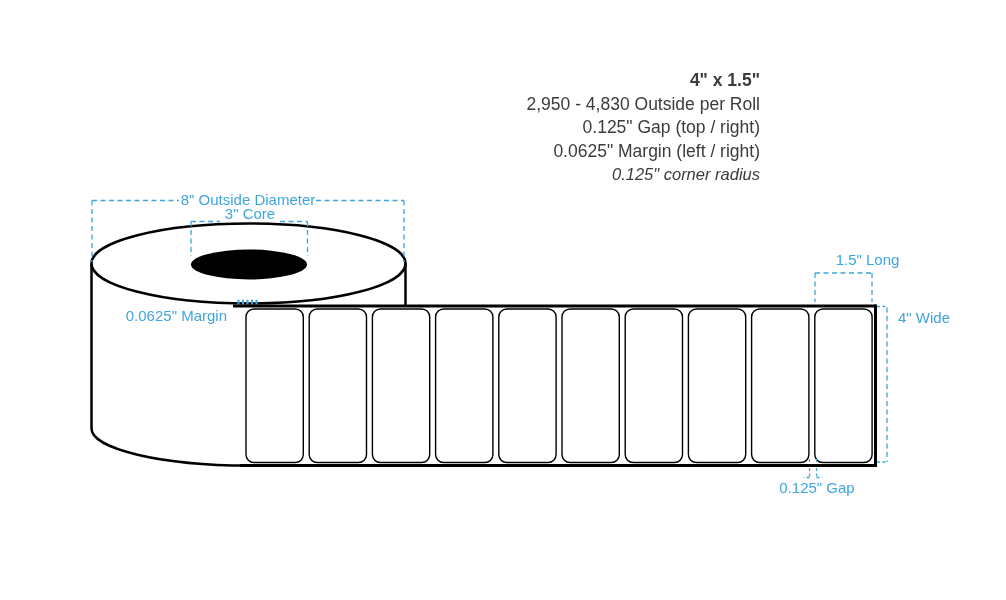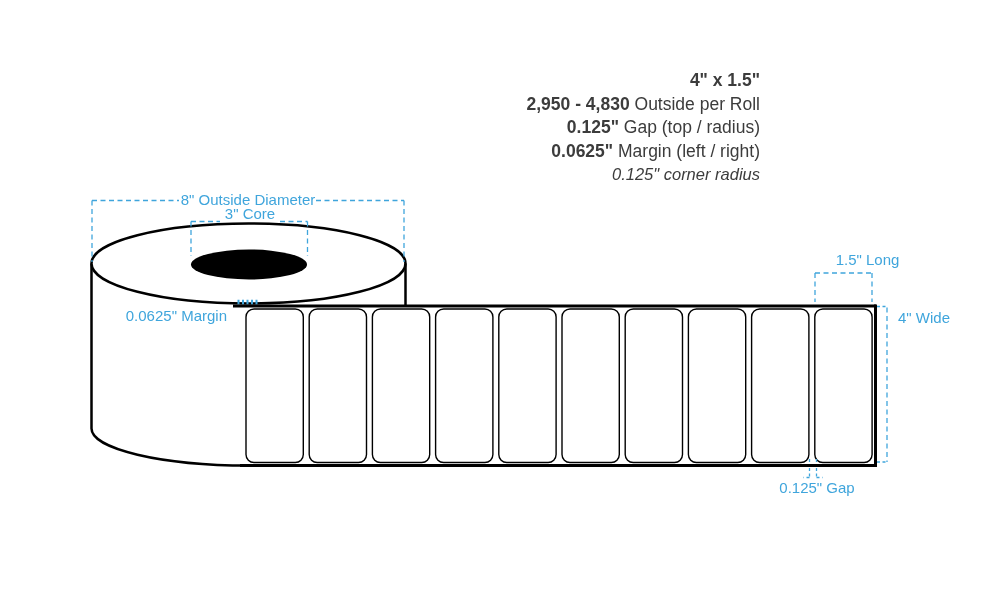--- a/index.html
+++ b/index.html
@@ -50,21 +50,21 @@
     position: absolute;
     left: 430px;
     top: 69px;
     width: 330px;
     text-align: right;
     color: var(--text);
     font-size: 17.5px;
     line-height: 23.5px;
     white-space: nowrap;
   }
-  .spec-block .spec-line b { font-weight: bold; }
+  .spec-block .spec-line b { font-weight: normal; }
   .spec-block .spec-size { font-weight: bold; }
   .spec-block .spec-italic {
     font-style: italic;
     font-size: 16.5px;
     line-height: 23px;
   }
 </style>
 </head>
 <body>
 
@@ -143,18 +143,18 @@
   <div class="anno center" style="left:155px; top:192px; width:186px;">8" Outside Diameter</div>
   <div class="anno center" style="left:200px; top:206px; width:100px;">3" Core</div>
   <div class="anno right" style="left:107px; top:308px; width:120px;">0.0625" Margin</div>
   <div class="anno center" style="left:817px; top:252px; width:101px;">1.5" Long</div>
   <div class="anno" style="left:898px; top:310px;">4" Wide</div>
   <div class="anno center" style="left:757px; top:480px; width:120px;">0.125" Gap</div>
 
   <div class="spec-block">
     <div class="spec-line spec-size">4" x 1.5"</div>
     <div class="spec-line"><b>2,950 - 4,830</b><span> Outside per Roll</span></div>
-    <div class="spec-line"><b>0.125"</b><span> Gap (top / radius)</span></div>
+    <div class="spec-line"><b>0.125"</b><span> Gap (top / right)</span></div>
     <div class="spec-line"><b>0.0625"</b><span> Margin (left / right)</span></div>
     <div class="spec-line spec-italic">0.125" corner radius</div>
   </div>
 
 </div>
 
 </body></html>

